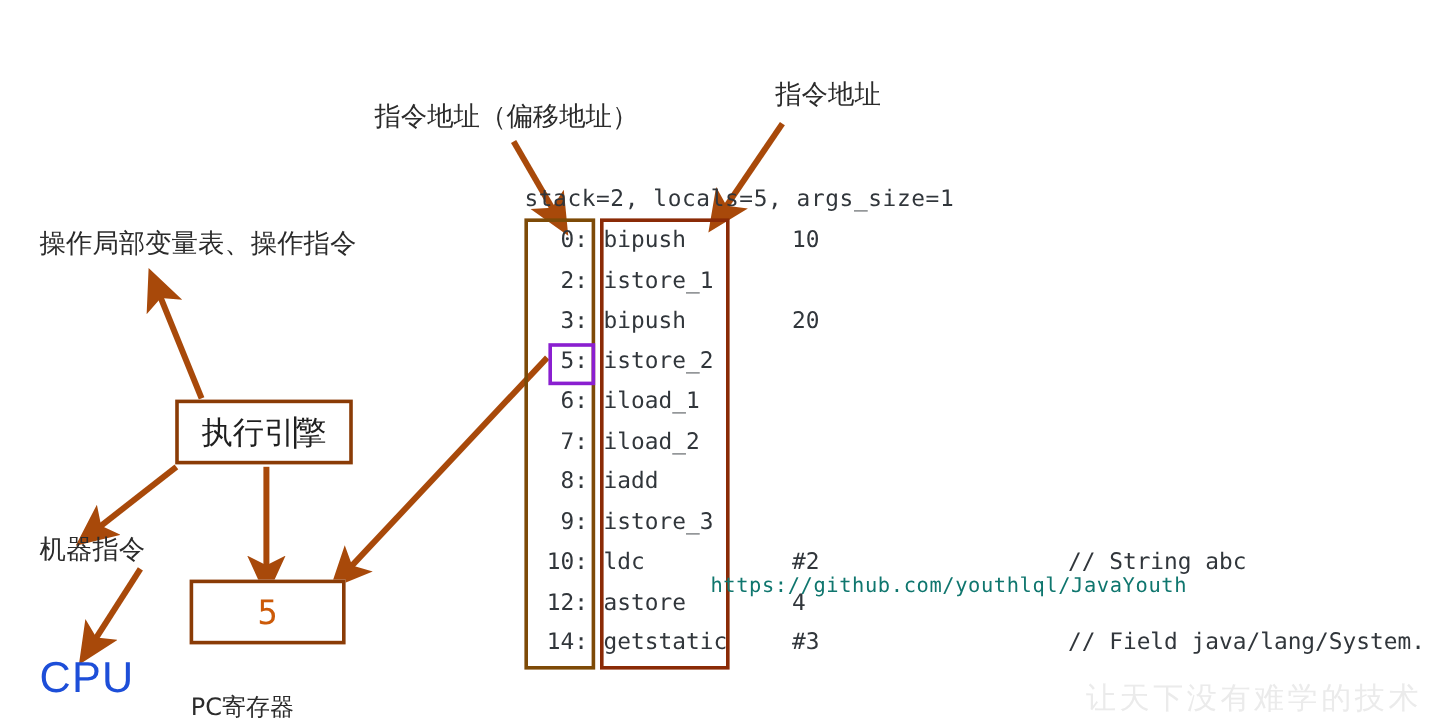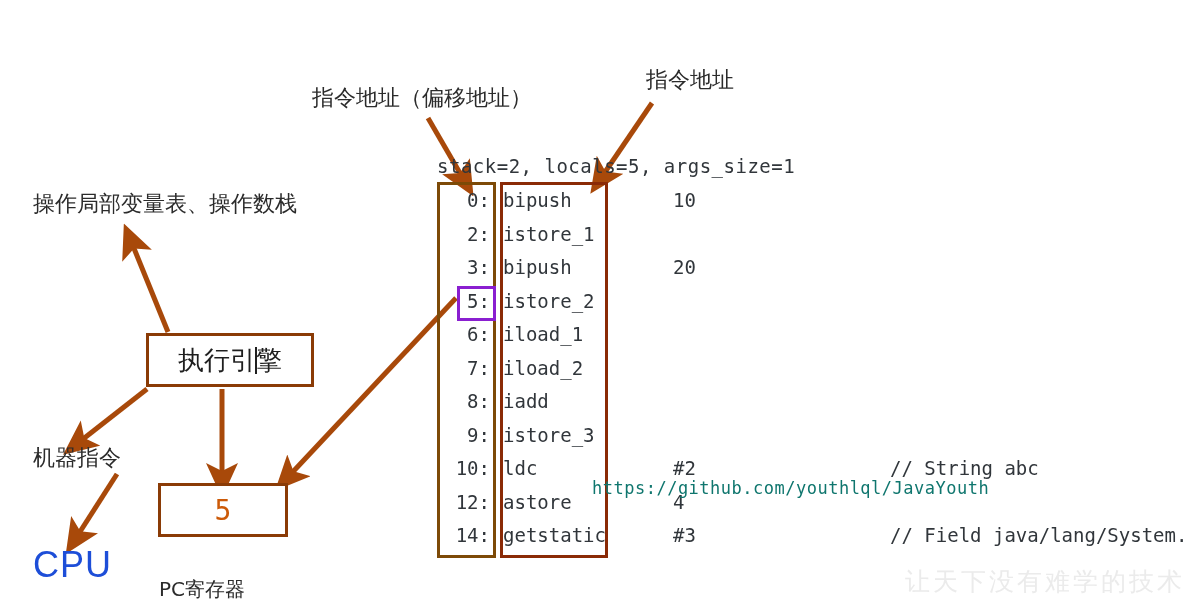--- a/index.html
+++ b/index.html
@@ -46,21 +46,21 @@
     left: 159px; top: 576px;
     font-size: 20px;
     color: #2b2b2b;
     white-space: nowrap;
     font-family: "DejaVu Sans", "Liberation Sans", sans-serif;
   }
 
   
   .eng-box {
     left: 146px; top: 333px;
-    width: 168px; height: 54px;
+    width: 148px; height: 54px;
     border: 3px solid #8a3b06;
     box-sizing: border-box;
     background: #ffffff;
     display: flex; align-items: center; justify-content: center;
   }
   .eng-box .txt {
     font-size: 26px;
     color: #1f1f1f;
     font-family: "DejaVu Sans", "Liberation Sans", sans-serif;
     position: relative;
@@ -116,21 +116,21 @@
     text-align: right;
     display: block;
   }
   .c-mn {
     position: absolute;
     left: 71px;
     display: block;
   }
   .c-arg {
     position: absolute;
-    left: 241px;
+    left: 228px;
     display: block;
   }
   .c-cmt {
     position: absolute;
     left: 458px;
     display: block;
     white-space: nowrap;
   }
 
   
@@ -221,21 +221,21 @@
 
     <g>
       <line x1="456" y1="298" x2="288" y2="477" stroke="#a8490a" stroke-width="5" marker-end="url(#ah)"></line>
     </g>
   </svg>
 
   <div class="abs cn-label" id="label-instr-addr">指令地址（偏移地址）</div>
 
   <div class="abs cn-label" id="label-op-instr">指令地址</div>
 
-  <div class="abs cn-label" id="label-locals">操作局部变量表、操作数栈</div>
+  <div class="abs cn-label" id="label-locals">操作局部变量表、操作指令</div>
 
   <div class="abs cn-label" id="label-machine">机器指令</div>
 
   <div class="abs cpu-label">CPU</div>
 
   <div class="abs pc-label">PC寄存器</div>
 
   <div class="abs eng-box">
     <span class="txt"><span>执行引</span><span class="caret"></span><span>擎</span></span>
   </div>

